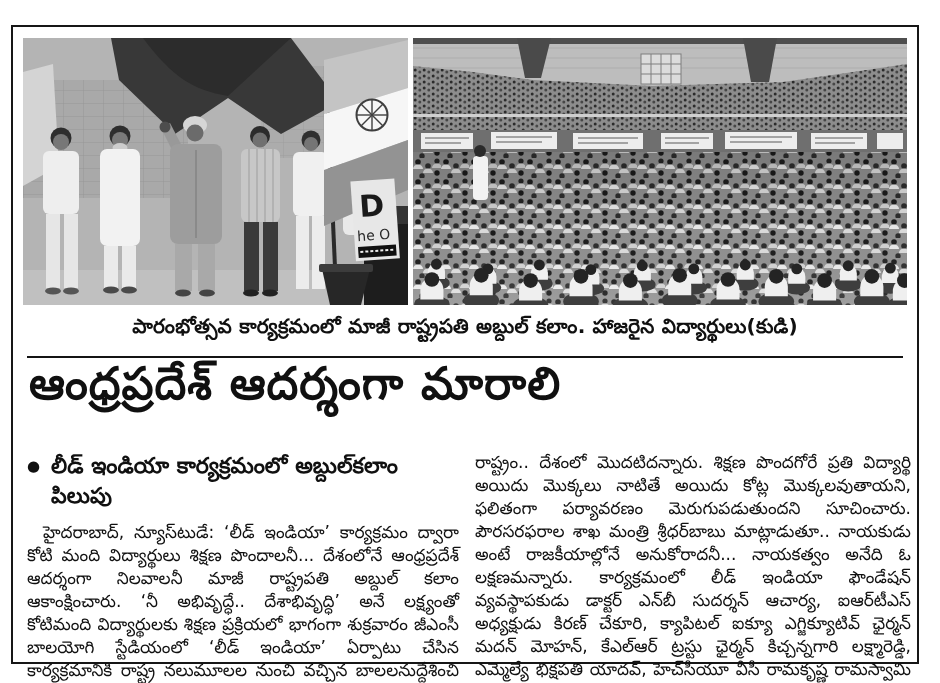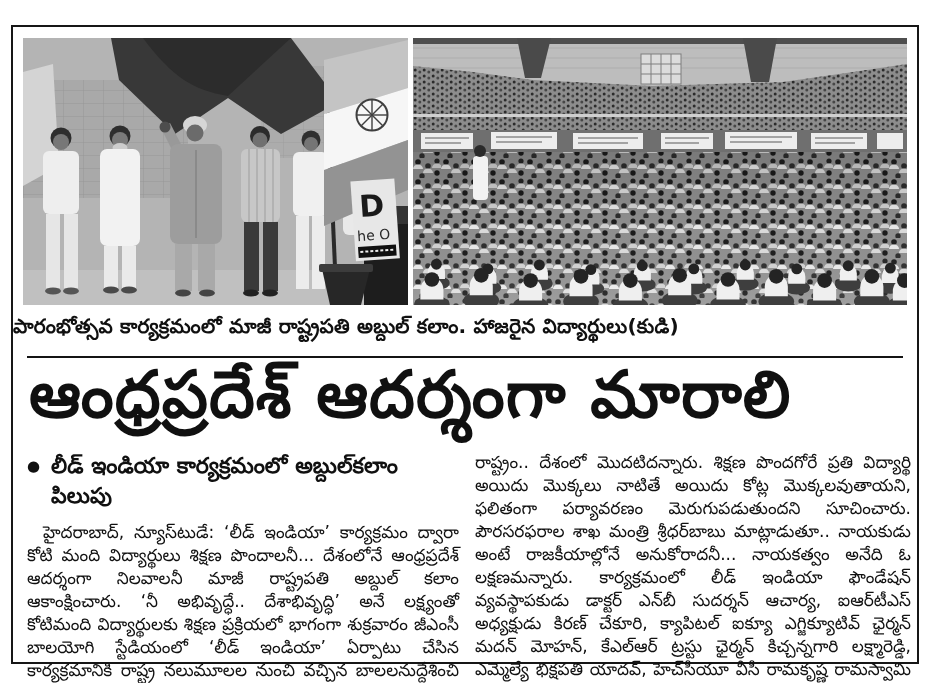--- a/index.html
+++ b/index.html
@@ -3,24 +3,24 @@
 <meta charset="utf-8">
 <style>
   html,body{margin:0;padding:0;background:#ffffff;}
   .page{position:relative;width:940px;height:683px;background:#ffffff;overflow:hidden;
         font-family:"DejaVu Sans","Liberation Sans",sans-serif;color:#101010;}
   .clip-frame{position:absolute;left:11px;top:25px;width:908px;height:639px;
               border:2px solid #161616;background:#ffffff;box-sizing:border-box;}
   .photos{position:absolute;left:10px;top:11px;display:flex;gap:5px;}
   .photo{margin:0;padding:0;line-height:0;}
   .photo svg{display:block;}
-  .caption{position:absolute;left:0;top:287px;width:100%;text-align:left;
+  .caption{position:absolute;left:0;top:287px;width:100%;text-align:center;
            font-weight:bold;font-size:20px;letter-spacing:0.2px;}
   .rule{position:absolute;left:14px;top:329px;width:876px;height:2px;background:#141414;}
-  .headline{position:absolute;left:16px;top:331px;margin:0;font-size:65px;font-weight:bold;
+  .headline{position:absolute;left:16px;top:331px;margin:0;font-size:45px;font-weight:bold;
             letter-spacing:1px;white-space:nowrap;line-height:1.15;}
   .content{position:absolute;left:14px;top:424px;width:884px;display:flex;gap:16px;}
   .col-left{width:432px;flex:0 0 432px;}
   .col-right{flex:1;}
   .subhead{display:flex;align-items:baseline;gap:11px;font-weight:bold;font-size:22px;
            margin:0 0 11px 0;line-height:1.35;}
   .bullet{font-size:15px;position:relative;top:-2px;}
   .bodytext{margin:0;font-size:17px;line-height:23px;text-align:justify;}
   .indent{text-indent:16px;}
 </style>

